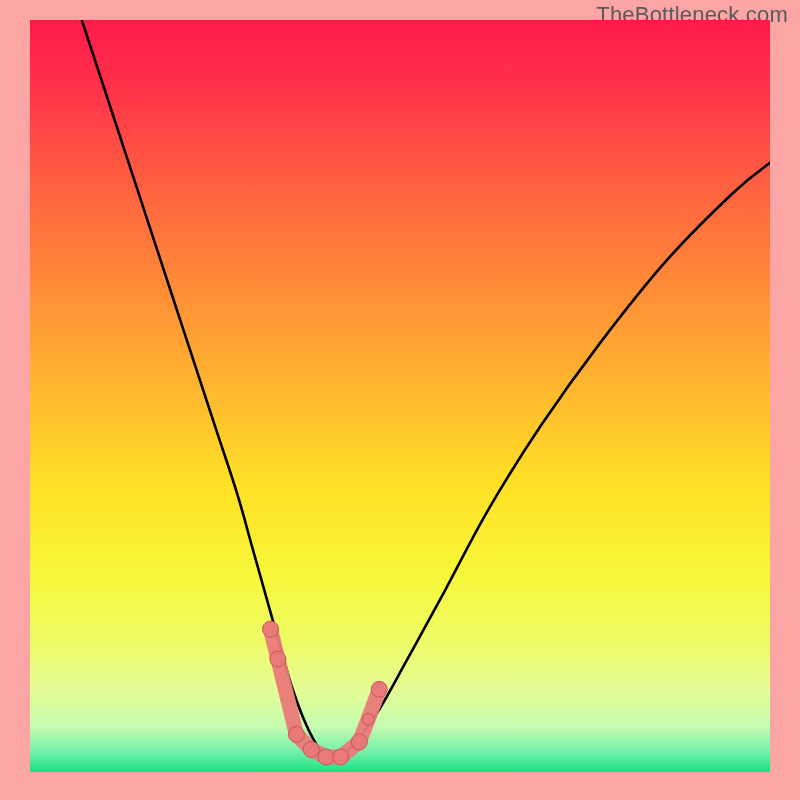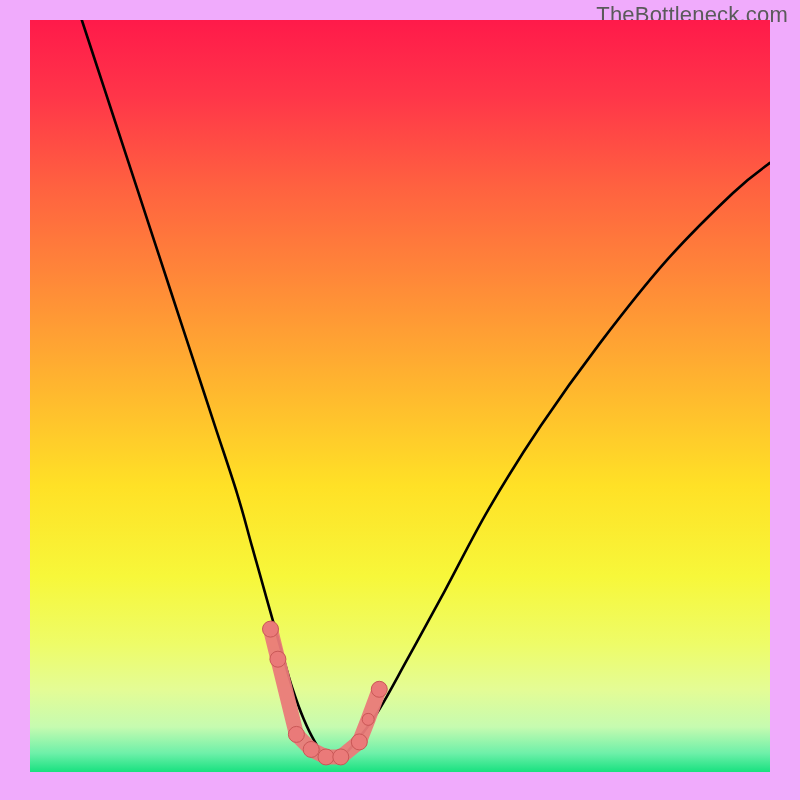--- a/index.html
+++ b/index.html
@@ -8,21 +8,21 @@
     width: 800px;
     height: 800px;
     background: #000;
     overflow: hidden;
     font-family: Arial, Helvetica, sans-serif;
   }
   .stage {
     position: relative;
     width: 800px;
     height: 800px;
-    background: #f0abfc;
+    background: #fca5a5;
   }
   .plot {
     position: absolute;
     left: 30px;
     top: 20px;
     width: 740px;
     height: 752px;
     overflow: hidden;
   }
   .gradient {

